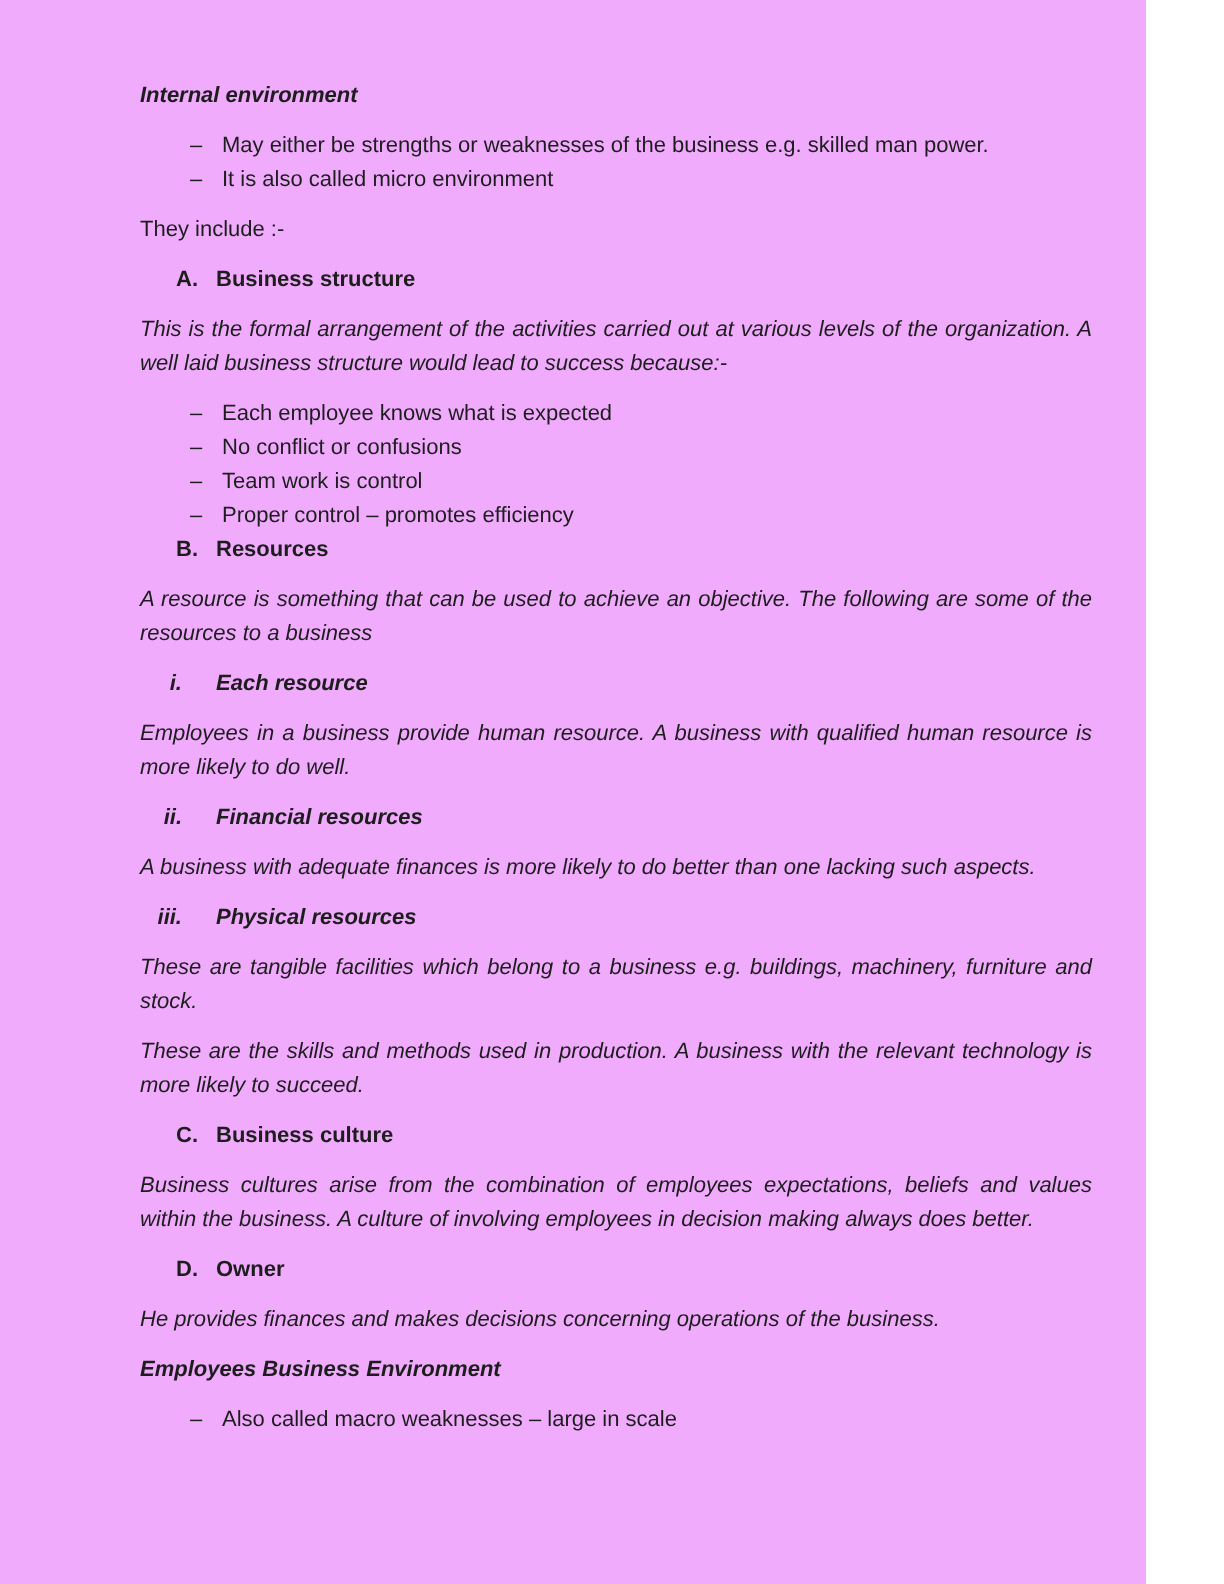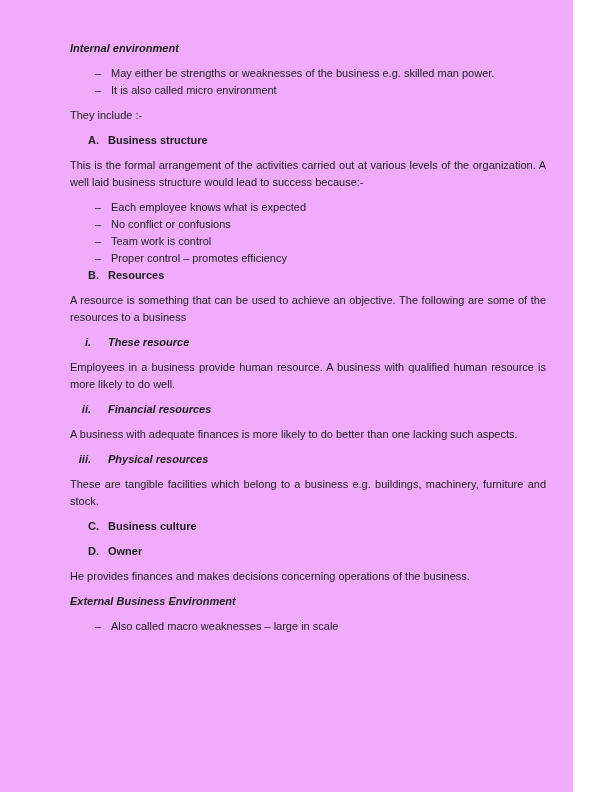--- a/index.html
+++ b/index.html
@@ -12,21 +12,21 @@
     overflow:hidden;
   }
   .content {
     position:absolute;
     left:70px; top:40px;
     width:476px;
     font-size:11px;
     line-height:17px;
   }
   p { margin:0 0 8px 0; }
-  .just { text-align:justify; }
+  .just { text-align:justify;font-style:italic; }
   .env-heading {
     font-weight:bold;
     font-style:italic;
     margin:0 0 8px 0;
   }
   .dash-list { margin:0 0 8px 0; }
   .dash-list.no-mb { margin-bottom:0; }
   .dash-item { display:flex; padding-left:25px; }
   .dash-marker { flex:none; width:16px; }
   .letter-row {
@@ -94,55 +94,57 @@
 
     <div class="letter-row">
       <span class="letter-label">B.</span>
       <span class="letter-title">Resources</span>
     </div>
 
     <p class="just">A resource is something that can be used to achieve an objective. The following are some of the resources to a business</p>
 
     <div class="roman-row">
       <span class="roman-label">i.</span>
-      <span class="roman-title">These resource</span>
+      <span class="roman-title">Each resource</span>
     </div>
 
     <p class="just">Employees in a business provide human resource. A business with qualified human resource is more likely to do well.</p>
 
     <div class="roman-row">
       <span class="roman-label">ii.</span>
       <span class="roman-title">Financial resources</span>
     </div>
 
     <p class="just">A business with adequate finances is more likely to do better than one lacking such aspects.</p>
 
     <div class="roman-row">
       <span class="roman-label">iii.</span>
       <span class="roman-title">Physical resources</span>
     </div>
 
     <p class="just">These are tangible facilities which belong to a business e.g. buildings, machinery, furniture and stock.</p>
 
 
+    <p class="just">These are the skills and methods used in production. A business with the relevant technology is more likely to succeed.</p>
 
     <div class="letter-row">
       <span class="letter-label">C.</span>
       <span class="letter-title">Business culture</span>
     </div>
 
+    <p class="just">Business cultures arise from the combination of employees expectations, beliefs and values within the business. A culture of involving employees in decision making always does better.</p>
 
     <div class="letter-row">
       <span class="letter-label">D.</span>
       <span class="letter-title">Owner</span>
     </div>
 
     <p class="just">He provides finances and makes decisions concerning operations of the business.</p>
 
-    <p class="env-heading">External Business Environment</p>
+    <p class="env-heading">Employees Business Environment</p>
 
     <div class="dash-list">
       <div class="dash-item">
         <span class="dash-marker">–</span>
         <span class="dash-text">Also called macro weaknesses – large in scale</span>
       </div>
     </div>
 
   </div>
 </div>

